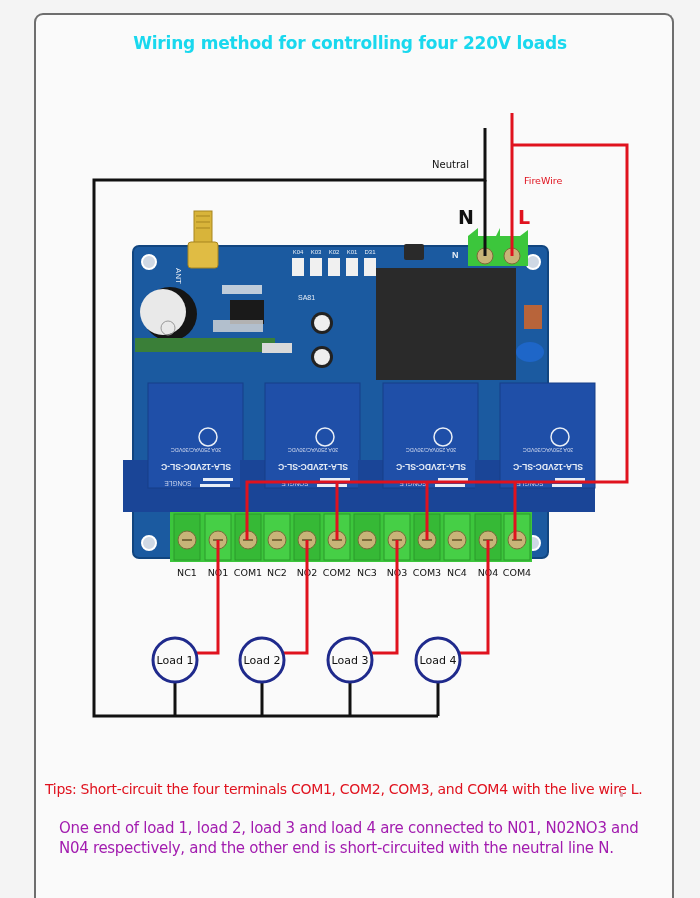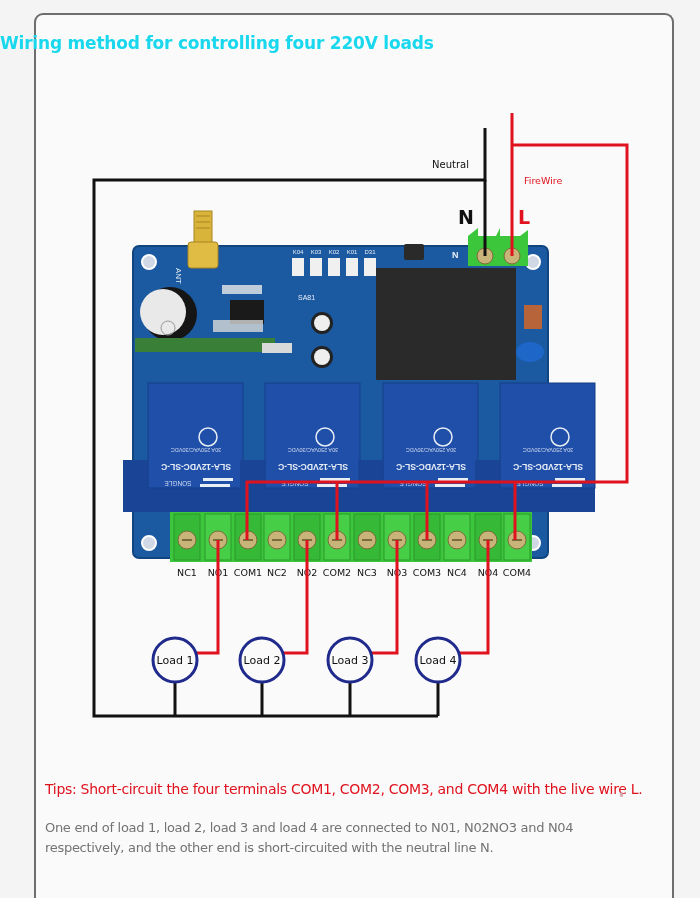--- a/index.html
+++ b/index.html
@@ -10,33 +10,33 @@
     position:relative;
   }
   .card {
     position:absolute; left:34px; top:13px; width:640px; height:900px;
     background:#fafafa;
     border:2px solid #6e6e6e; border-bottom:none;
     border-radius:9px 9px 0 0;
     box-sizing:border-box;
   }
   .title {
-    position:absolute; left:0; right:0; top:33px; text-align:left;
+    position:absolute; left:0; right:0; top:33px; text-align:center;
     color:#19d8ee; font-weight:bold; font-size:17px; letter-spacing:-0.2px;
     font-family:"DejaVu Sans", sans-serif;
   }
   svg.diagram { position:absolute; left:0; top:0; }
   .tips {
     position:absolute; left:45px; top:781px; width:600px;
     color:#e0121e; font-size:14px; font-family:"DejaVu Sans", sans-serif;
     letter-spacing:-0.3px;
   }
   .desc {
-    position:absolute; left:45px; top:818px; width:600px;
-    color:#737373; font-size:13px; line-height:20px;
+    position:absolute; left:59px; top:818px; width:600px;
+    color:#a21caf; font-size:15px; line-height:20px;
     font-family:"DejaVu Sans", sans-serif; letter-spacing:-0.3px;
   }
   .dot { position:absolute; left:620px; top:792px; width:3px; height:5px; background:#d8a8b0; border-radius:2px; }
 </style>
 </head>
 <body>
 
 <div class="card"></div>
 <div class="title">Wiring method for controlling four 220V loads</div>
 

